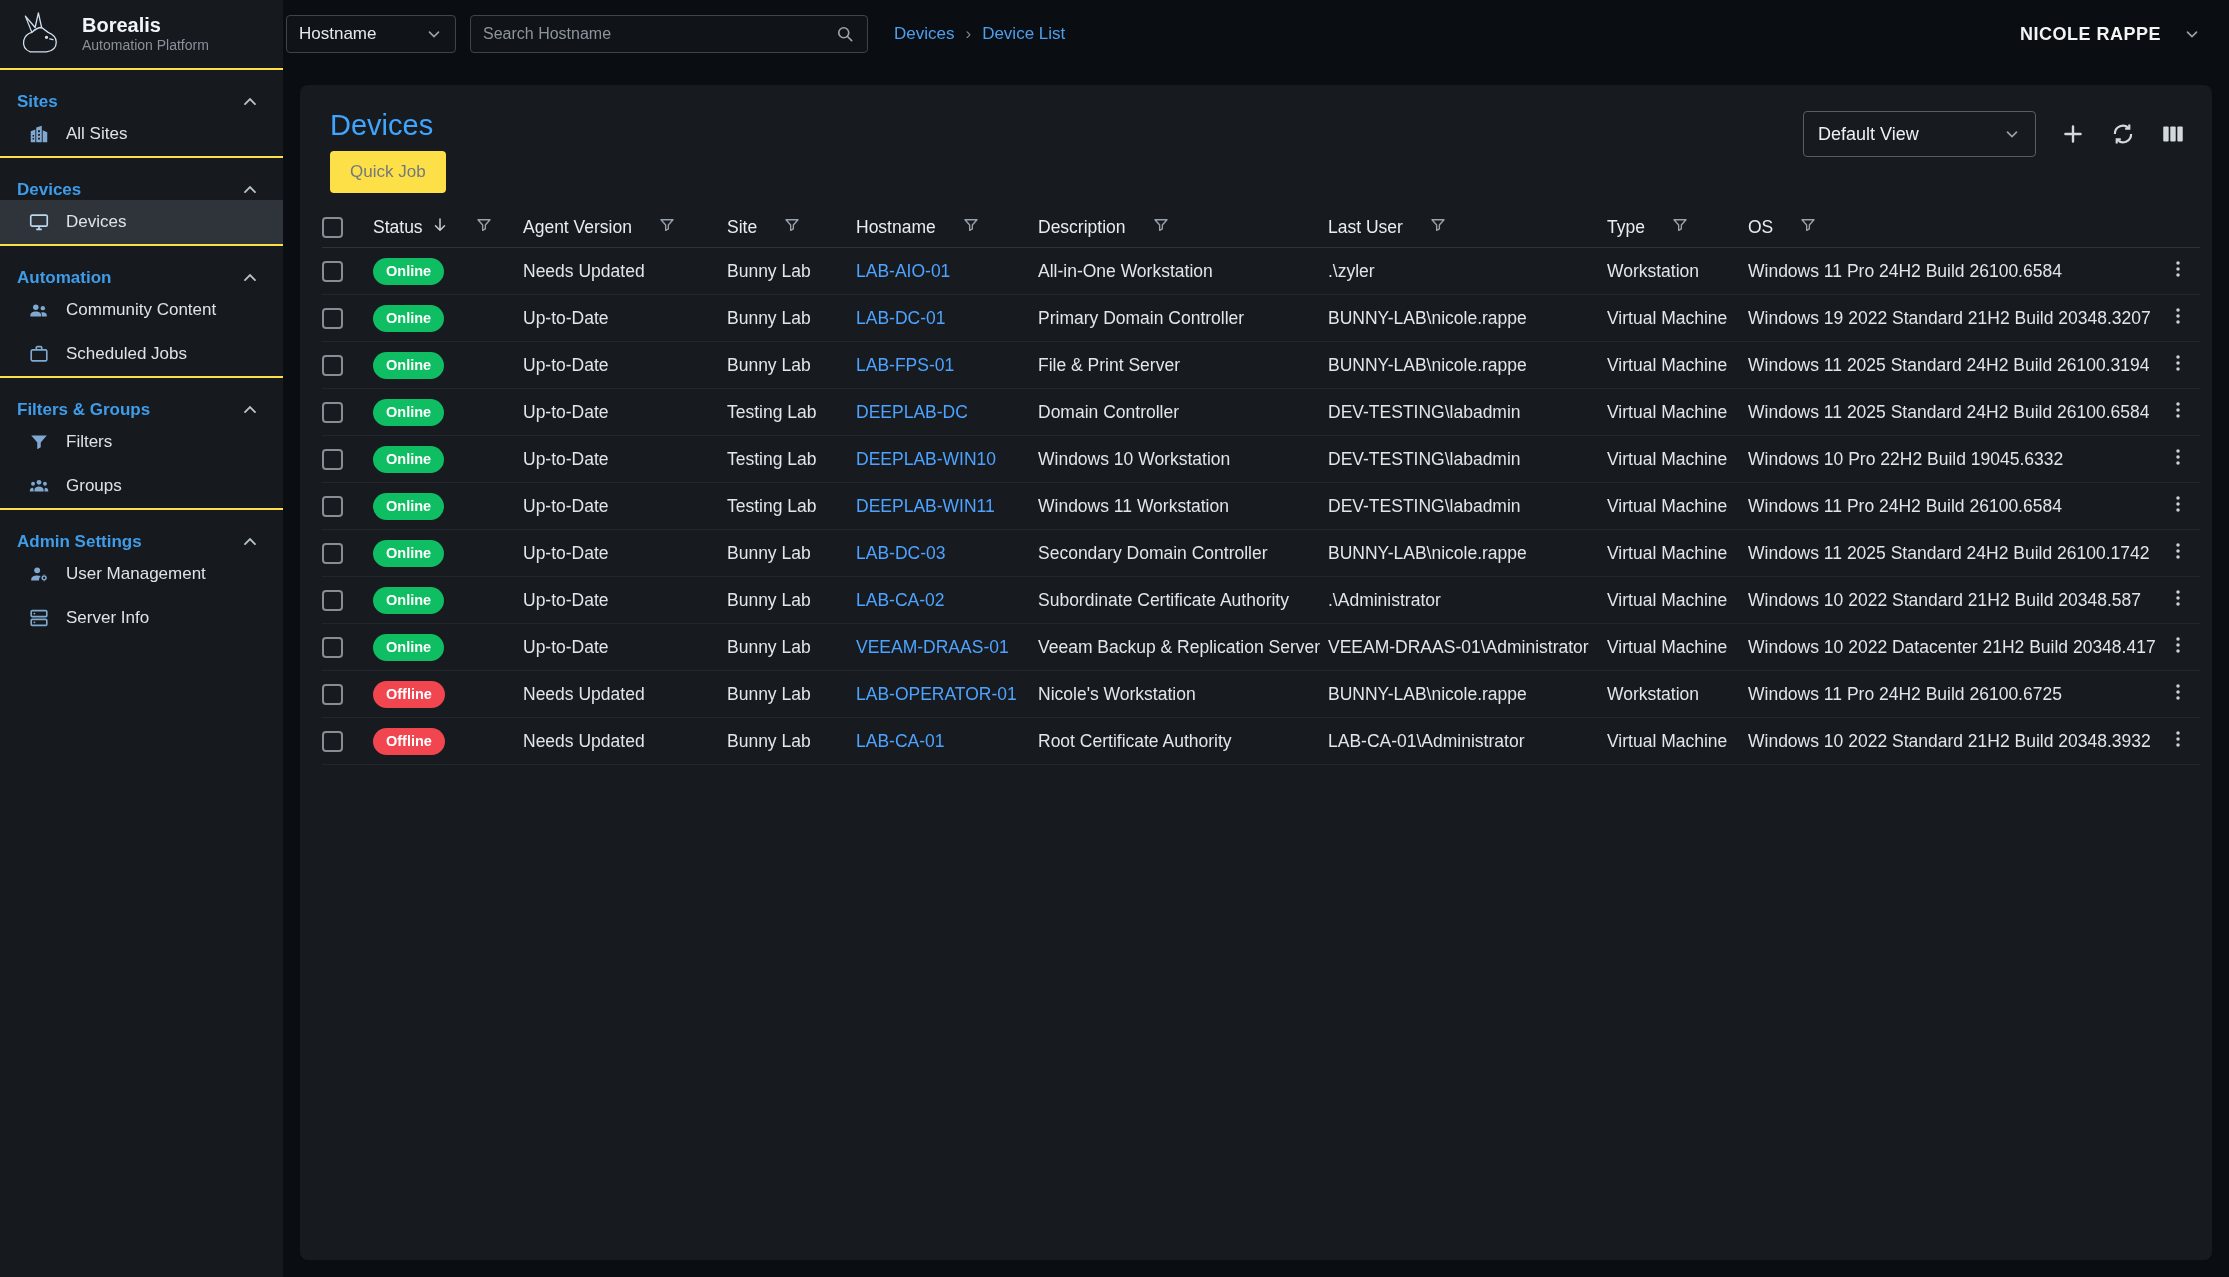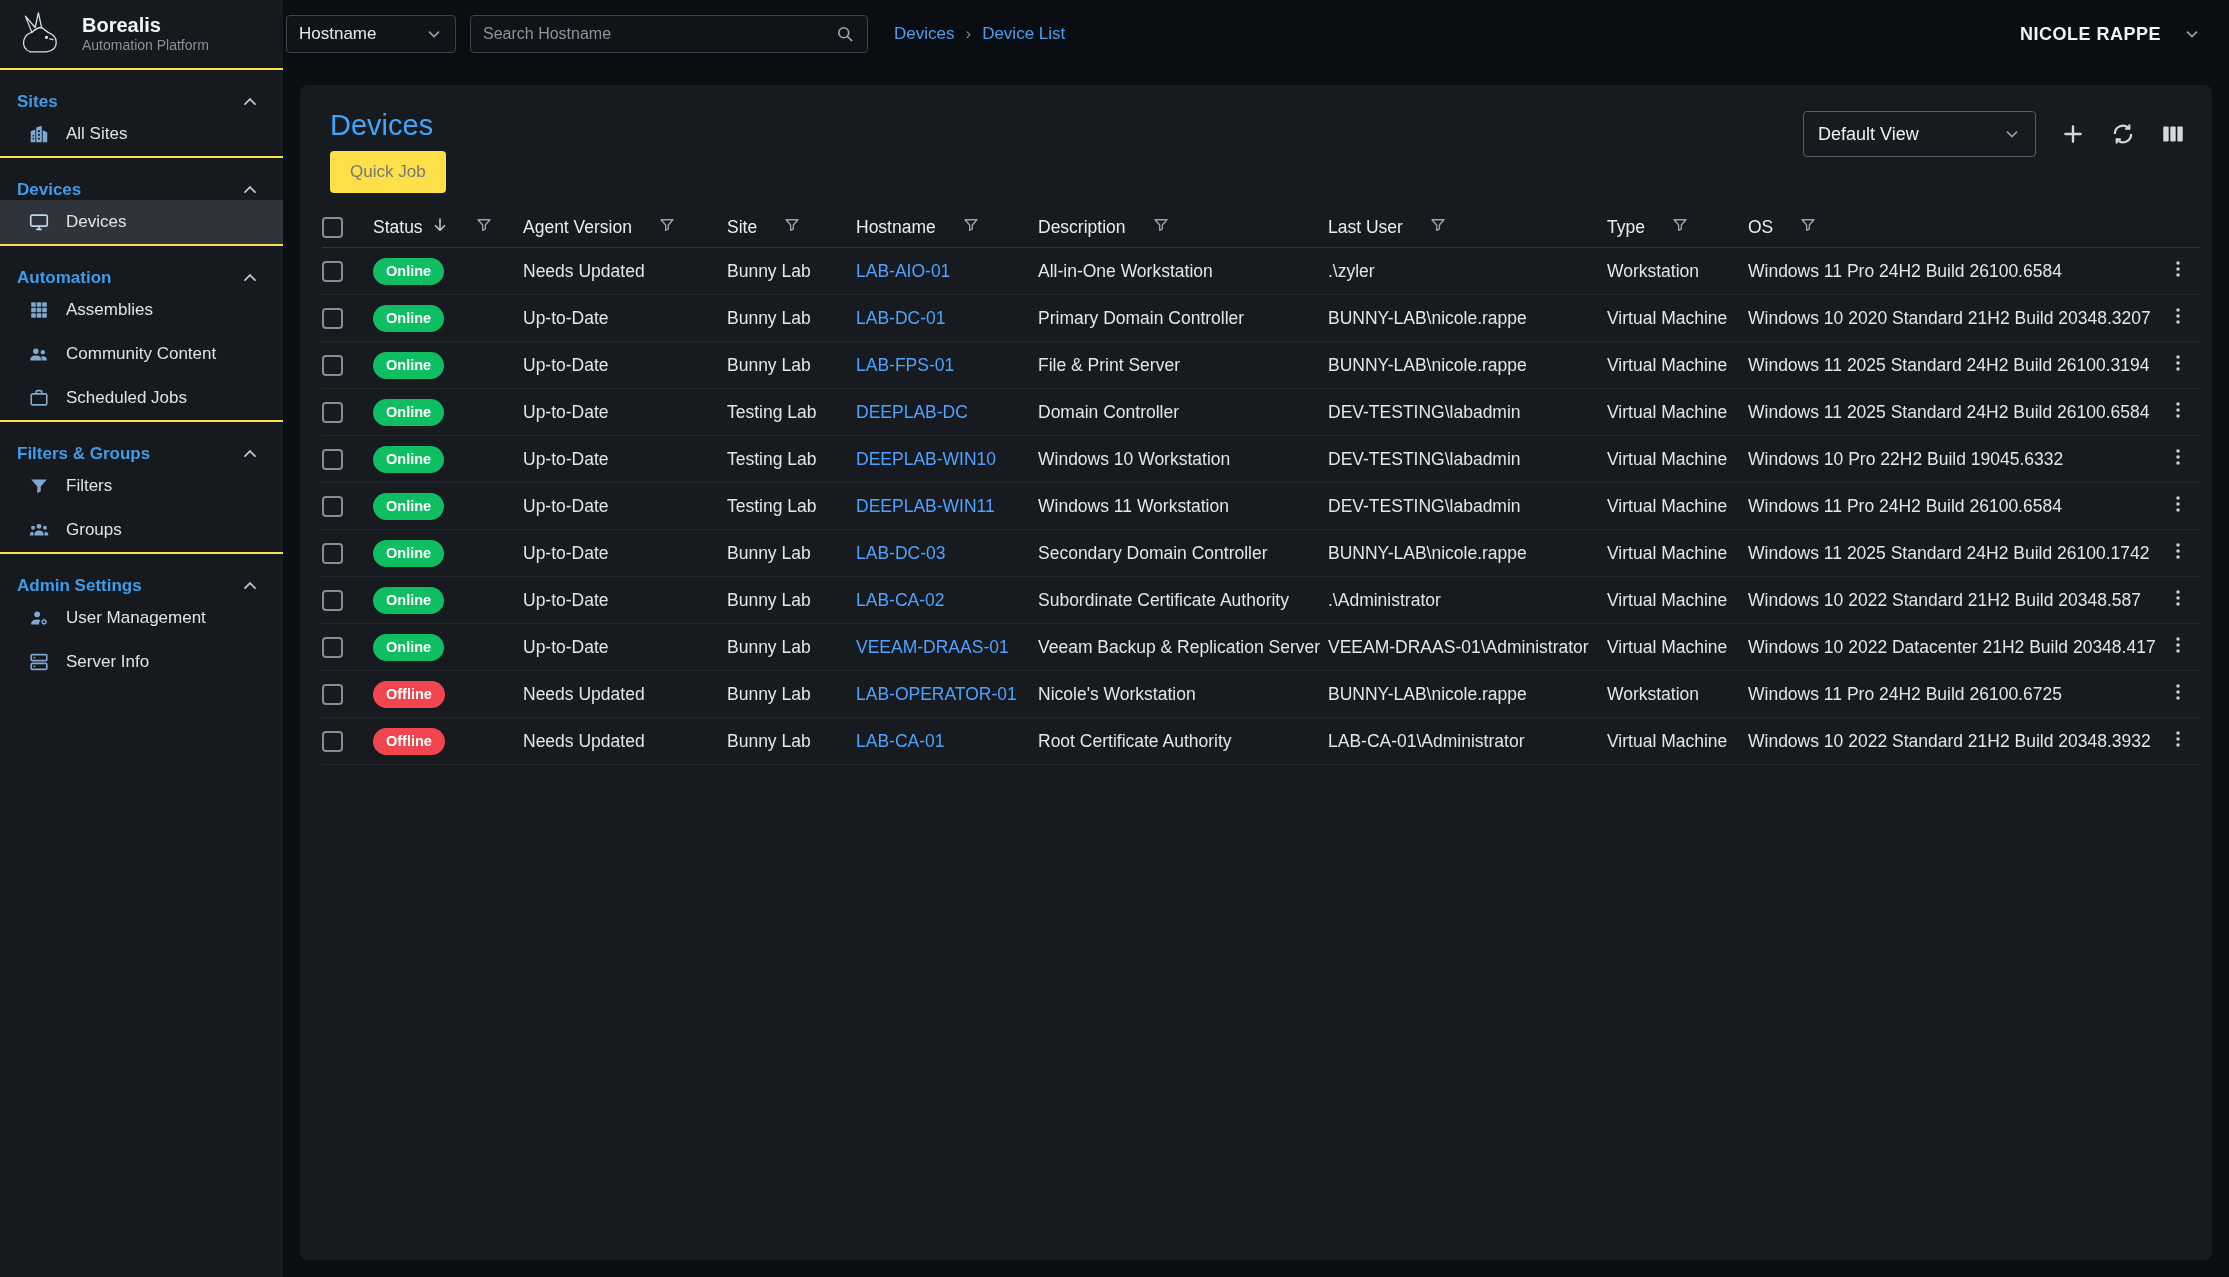--- a/index.html
+++ b/index.html
@@ -179,36 +179,20 @@
         </span>
         <span>Devices</span>
       </div>
       <div class="sb-section">
         <span>Automation</span>
         <span class="icn ">
           <svg viewBox="0 0 24 24" fill="none" stroke="currentColor" stroke-width="2.2">
             <path d="M6 14.5l6-6 6 6" stroke-linecap="round"></path>
           </svg>
         </span>
-      </div>
-      <div class="sb-item">
-        <span class="icn ">
-          <svg viewBox="0 0 24 24" fill="currentColor">
-            <rect x="3.5" y="3.5" width="5" height="5" rx="1"></rect>
-            <rect x="9.5" y="3.5" width="5" height="5" rx="1"></rect>
-            <rect x="15.5" y="3.5" width="5" height="5" rx="1"></rect>
-            <rect x="3.5" y="9.5" width="5" height="5" rx="1"></rect>
-            <rect x="9.5" y="9.5" width="5" height="5" rx="1"></rect>
-            <rect x="15.5" y="9.5" width="5" height="5" rx="1"></rect>
-            <rect x="3.5" y="15.5" width="5" height="5" rx="1"></rect>
-            <rect x="9.5" y="15.5" width="5" height="5" rx="1"></rect>
-            <rect x="15.5" y="15.5" width="5" height="5" rx="1"></rect>
-          </svg>
-        </span>
-        <span>Assemblies</span>
       </div>
       <div class="sb-item">
         <span class="icn ">
           <svg viewBox="0 0 24 24" fill="currentColor">
             <circle cx="8.5" cy="9" r="3"></circle>
             <circle cx="16.2" cy="10" r="2.4"></circle>
             <path d="M2.5 18c0-3 2.7-4.5 6-4.5s6 1.5 6 4.5v1h-12v-1zM15.2 19v-1c0-1.3-.4-2.4-1-3.2.6-.2 1.3-.3 2-.3 2.5 0 4.3 1.2 4.3 3.2V19h-5.3z"></path>
           </svg>
         </span>
         <span>Community Content</span>
@@ -440,21 +424,21 @@
             <span class="badge online">Online</span>
           </div>
           <div class="cell c-agent">Up-to-Date</div>
           <div class="cell c-site">Bunny Lab</div>
           <div class="cell c-host">
             <a class="host-link">LAB-DC-01</a>
           </div>
           <div class="cell c-desc">Primary Domain Controller</div>
           <div class="cell c-user">BUNNY-LAB\nicole.rappe</div>
           <div class="cell c-type">Virtual Machine</div>
-          <div class="cell c-os">Windows 10 2020 Standard 21H2 Build 20348.3207</div>
+          <div class="cell c-os">Windows 19 2022 Standard 21H2 Build 20348.3207</div>
           <div class="cell c-menu">
             <span class="kebab"><svg viewBox="0 0 24 24" fill="currentColor">
                 <circle cx="12" cy="5.5" r="1.9"></circle>
                 <circle cx="12" cy="12" r="1.9"></circle>
                 <circle cx="12" cy="18.5" r="1.9"></circle>
               </svg></span>
           </div>
         </div>
         <div class="trow">
           <div class="cell c-check">

